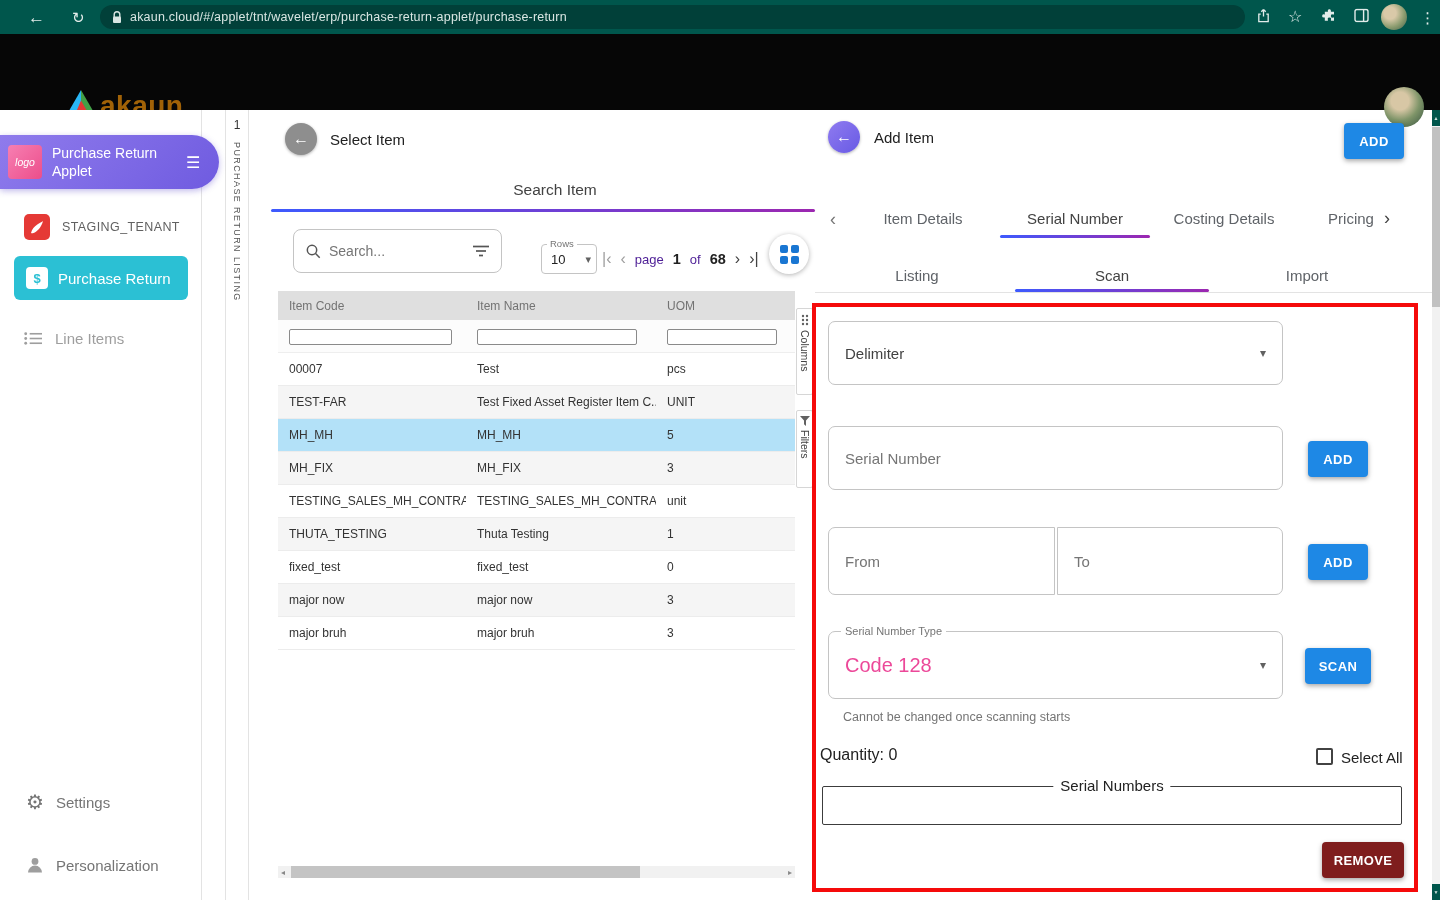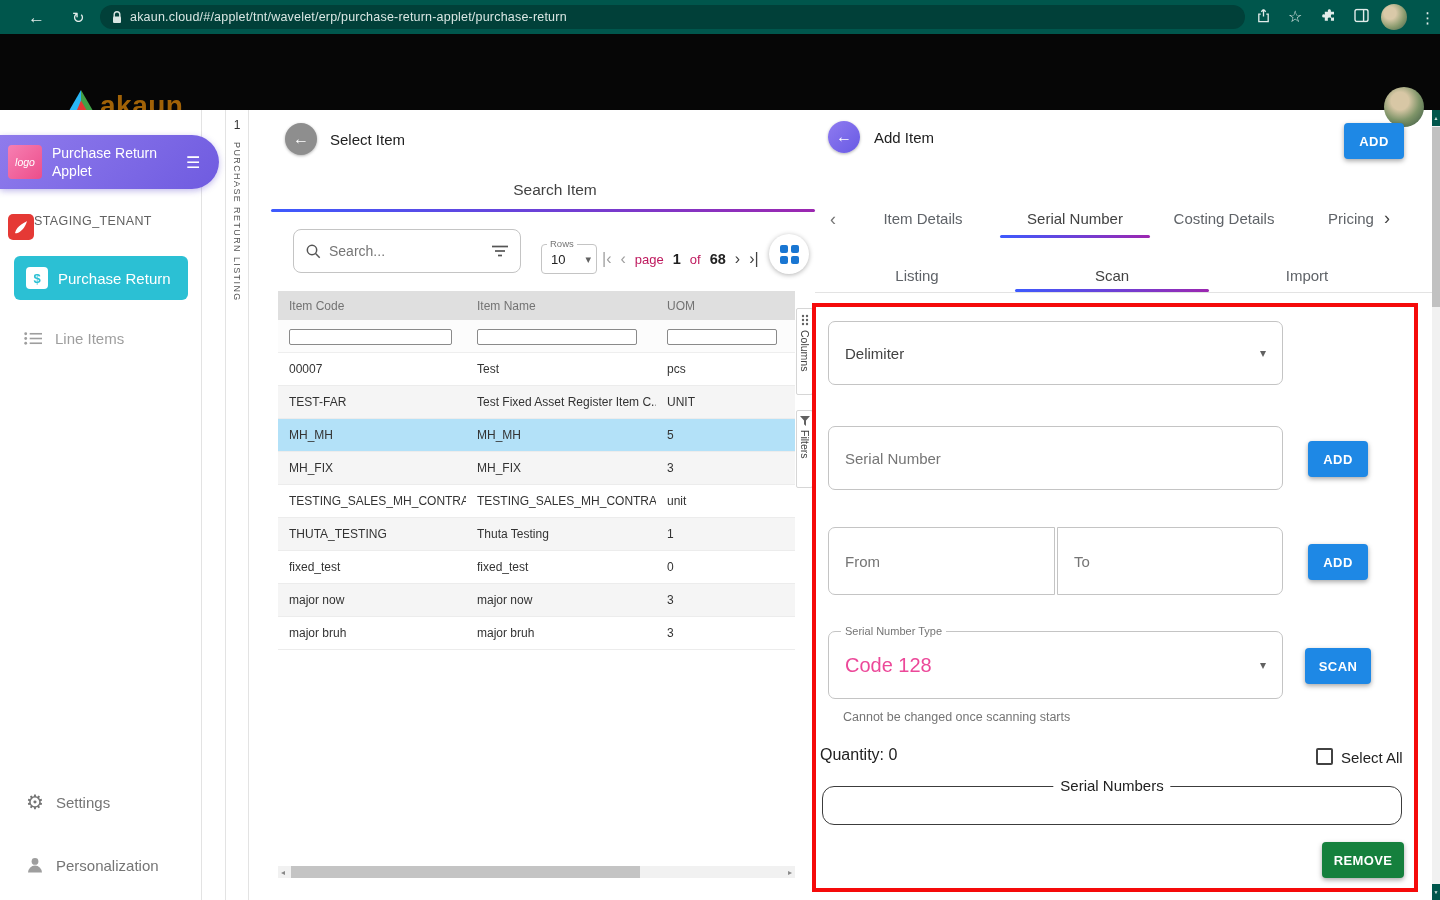--- a/index.html
+++ b/index.html
@@ -20,21 +20,21 @@
   .brand{position:absolute;left:100px;top:56px;color:#a16207;font-size:28px;font-weight:bold;letter-spacing:.5px}
   .appavatar{position:absolute;left:1384px;top:53px;width:40px;height:40px;border-radius:50%;background:radial-gradient(circle at 40% 35%,#D8C7A5 25%,#7E9468 55%,#35523F 100%);cursor:pointer}
 
   
   .sidebar{left:0;top:110px;width:202px;height:790px;background:#fff;border-right:1px solid #E3E3E3}
   .sidebar-gap{left:202px;top:110px;width:23px;height:790px;background:#fff}
   .applet-card{left:0;top:135px;width:219px;height:54px;border-radius:0 27px 27px 0;background:linear-gradient(135deg,#8F7BEC,#6F5BE0);box-shadow:0 2px 6px rgba(80,60,200,.35);z-index:6;display:flex;align-items:center}
   .logo-chip{width:34px;height:34px;margin-left:8px;border-radius:4px;background:linear-gradient(135deg,#F77FB2,#EC4E8B);color:#fff;font-size:10.5px;display:flex;align-items:center;justify-content:center;font-style:italic}
   .applet-title{width:126px;margin-left:10px;color:#fff;font-size:14px;line-height:1.3}
   .applet-menu{margin-left:8px;color:#fff;font-size:16px;cursor:pointer}
-  .tenant-row{left:8px;top:214px;display:flex;}
+  .tenant-row{left:24px;top:214px;display:flex;align-items:center;gap:12px}
   .tenant-label{font-size:12.5px;color:#616161;letter-spacing:.4px}
   .nav-active{left:14px;top:256px;width:174px;height:44px;border-radius:6px;background:#2BC0D4;display:flex;align-items:center;gap:10px;padding-left:12px;cursor:pointer}
   .pr-ico{width:22px;height:22px;border-radius:4px;background:#fff;color:#2BC0D4;font-weight:bold;font-size:13px;display:flex;align-items:center;justify-content:center}
   .nav-active-label{color:#fff;font-size:15px}
   .nav-item{left:24px;top:330px;display:flex;align-items:center;gap:13px;cursor:pointer}
   .nav-item-label{font-size:15px;color:#9E9E9E}
   .foot-item{display:flex;align-items:center;gap:12px;cursor:pointer}
   .foot-label{font-size:15px;color:#757575}
   .gear{font-size:20px;color:#757575;line-height:1}
 
@@ -43,31 +43,31 @@
   .wtab{width:23px;height:100%;border-right:1px solid #E3E3E3;display:flex;flex-direction:column;align-items:center;padding-top:8px;float:left;cursor:pointer}
   .wnum{font-size:12px;color:#333}
   .wlabel{writing-mode:vertical-rl;font-size:9px;color:#555;letter-spacing:1.4px;margin-top:10px}
 
   
   .circle-btn{width:32px;height:32px;border-radius:50%;display:flex;align-items:center;justify-content:center;color:#fff;font-size:16px;cursor:pointer;box-shadow:0 1px 3px rgba(0,0,0,.3)}
   .gray-circle{background:#8E8E8E}
   .purple-circle{background:linear-gradient(135deg,#8F7BF0,#685AE4)}
   .panel-title{font-size:15px;color:#212121}
   .tabline{height:3px;background:linear-gradient(90deg,#3D5AFE,#9C27B0);border-radius:2px}
-  .search-box{left:293px;top:229px;width:228px;height:44px;border:1px solid #C4C4C4;border-radius:8px;display:flex;align-items:center;padding:0 12px;gap:8px;background:#fff}
+  .search-box{left:293px;top:229px;width:209px;height:44px;border:1px solid #C4C4C4;border-radius:8px;display:flex;align-items:center;padding:0 12px;gap:8px;background:#fff}
   .search-box input{flex:1;border:none;outline:none;font-size:14px;color:#424242;font-family:"Liberation Sans",sans-serif;min-width:0}
   input::placeholder{color:#757575}
   .rowsbox{left:541px;top:244px;width:56px;height:30px;border:1px solid #C4C4C4;border-radius:4px;cursor:pointer}
   .rowslabel{position:absolute;top:-7px;left:5px;background:#fff;padding:0 3px;font-size:9.5px;color:#757575}
   .rowsval{position:absolute;left:9px;top:7px;font-size:13px;color:#212121}
   .caret{color:#616161;font-size:11px}
   .pager{left:602px;top:251px;display:flex;align-items:center;gap:9px}
   .pgico{font-size:16px;color:#9E9E9E;cursor:pointer;line-height:1}
   .pgico.dark{color:#424242}
-  .pgtxt{font-size:13px;color:#be185d}
+  .pgtxt{font-size:13px;color:#4c1d95}
   .pgnum{font-size:14.5px;color:#212121;font-weight:bold}
   .gridbtn{left:769px;top:234px;width:40px;height:40px;border-radius:50%;background:#fff;box-shadow:0 1px 5px rgba(0,0,0,.3);display:flex;align-items:center;justify-content:center;cursor:pointer}
   .gridglyph{width:19px;height:19px;display:grid;grid-template-columns:8px 8px;grid-template-rows:8px 8px;gap:3px}
   .gridglyph span{background:#1976D2;border-radius:2px}
 
   
   .tbl{left:278px;top:291px;width:517px;background:#fff}
   .c1{width:188px}.c2{width:190px}.c3{width:139px}
   .thead{display:flex;background:#DFDFDF;height:29px;align-items:center}
   .th{font-size:12px;color:#737373;padding-left:11px;cursor:pointer}
@@ -79,33 +79,33 @@
   .td{font-size:12px;color:#333;padding-left:11px;white-space:nowrap;overflow:hidden}
 
   .sidetool{width:17px;border:1px solid #D6D6D6;border-radius:2px;background:#fff;display:flex;flex-direction:column;align-items:center;padding-top:5px;cursor:pointer}
   .vtext{writing-mode:vertical-rl;font-size:10.5px;color:#424242;margin-top:4px}
   .hscroll{left:278px;top:866px;width:517px;height:12px;background:#F1F1F1}
   .harrow{position:absolute;top:1px;font-size:8px;color:#888;line-height:12px}
   .hthumb{position:absolute;left:13px;top:0;width:349px;height:12px;background:#C4C4C4;cursor:grab}
 
   
   .btn-blue{background:#1E88E5;color:#fff;font-weight:bold;font-size:13px;border:none;border-radius:4px;box-shadow:0 2px 5px rgba(0,0,0,.35);display:flex;align-items:center;justify-content:center;letter-spacing:.4px;cursor:pointer;font-family:"Liberation Sans",sans-serif}
-  .btn-pink{background:#15803d;color:#fff;font-weight:bold;font-size:13px;border:none;border-radius:4px;box-shadow:0 2px 5px rgba(0,0,0,.35);display:flex;align-items:center;justify-content:center;letter-spacing:.4px;cursor:pointer;font-family:"Liberation Sans",sans-serif}
+  .btn-pink{background:#7f1d1d;color:#fff;font-weight:bold;font-size:13px;border:none;border-radius:4px;box-shadow:0 2px 5px rgba(0,0,0,.35);display:flex;align-items:center;justify-content:center;letter-spacing:.4px;cursor:pointer;font-family:"Liberation Sans",sans-serif}
   .rtab{position:absolute;transform:translateX(-50%);font-size:15px;color:#5F6368;cursor:pointer;white-space:nowrap}
   .rtab.active{color:#424242}
   .chev{position:absolute;font-size:18px;color:#757575;cursor:pointer;line-height:1}
   .divider{background:#E3E3E3;height:1px}
   .field{border:1px solid #C4C4C4;border-radius:7px;background:#fff}
   .field-label{font-size:15px;color:#424242}
   .fcaret{position:absolute;right:16px;top:50%;transform:translateY(-50%);color:#616161;font-size:12px}
   .plain-input{padding-left:16px;font-size:15px;color:#424242;outline:none;font-family:"Liberation Sans",sans-serif}
   .notch-label{position:absolute;top:-7px;left:12px;background:#fff;padding:0 4px;font-size:11px;color:#757575}
   .helper{font-size:12.5px;color:#757575}
   .checkbox{width:17px;height:17px;border:2px solid #424242;border-radius:2px;background:#fff;cursor:pointer}
-  .snfield{border:1px solid #3C3C3C;border-radius:12px;background:#fff}
+  .snfield{border:1px solid #3C3C3C;border-radius:2px;background:#fff}
   .snlegend{position:absolute;top:-10px;left:50%;transform:translateX(-50%);background:#fff;padding:0 7px;font-size:15px;color:#212121;white-space:nowrap}
   .red-annotation{left:812px;top:303px;width:606px;height:589px;border:4px solid #F50A0A;z-index:40;pointer-events:none}
 
   
   .vscroll{left:1432px;top:110px;width:8px;height:790px;background:#F1F1F1}
   .vcap{position:absolute;left:0;width:8px;height:16px;background:#00564C;color:#CFE2DE;font-size:5px;text-align:center;line-height:16px;cursor:pointer}
   .vthumb{position:absolute;left:0;top:17px;width:8px;height:180px;background:#C1C1C1;cursor:grab}
 </style>
 </head>
 <body>

